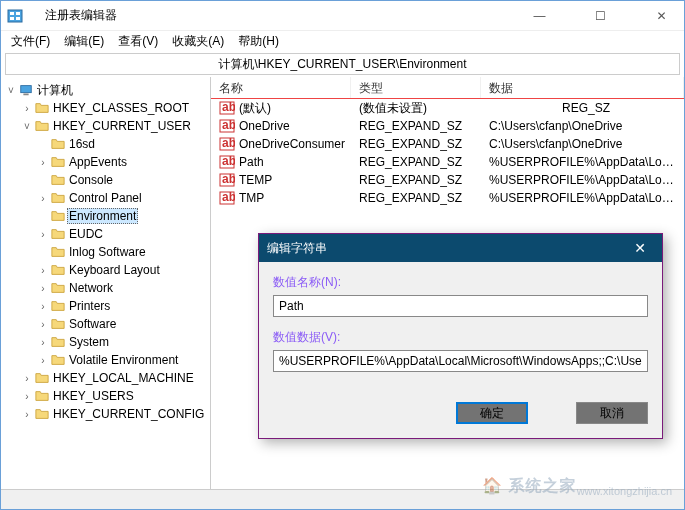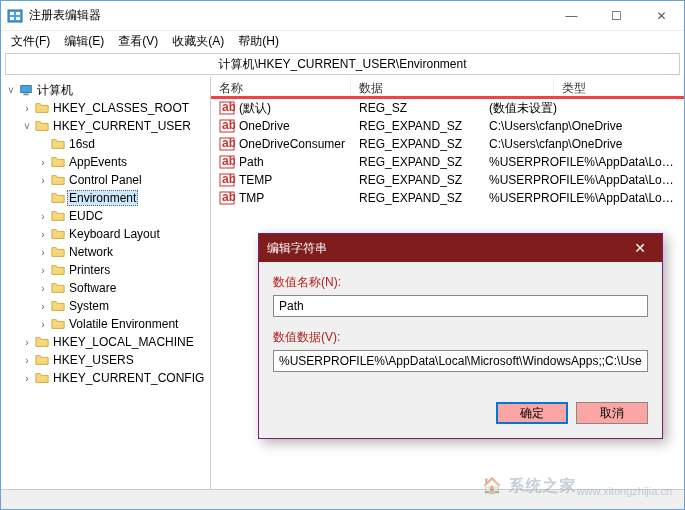--- a/index.html
+++ b/index.html
@@ -1,19 +1,19 @@
 <!DOCTYPE html>
 <html><head>
 <meta charset="utf-8">
 <style>
 * { box-sizing: border-box; margin: 0; padding: 0; font-family: "Microsoft YaHei", "Segoe UI", sans-serif; font-size: 12px; }
 body { background: #fff; width: 685px; height: 510px; overflow: hidden; position: relative; border: 1px solid #6aa0d8; }
 
 
-.titlebar { height: 30px; display: flex; align-items: center; background: #fff; border-bottom: 1px solid #eee; }
+.titlebar { height: 30px; display: flex; align-items: center; background: #fff; border-bottom: 1px solid #eee; gap: 16px; }
 .titlebar .app-icon { width: 16px; height: 16px; margin: 0 6px; display: inline-flex; }
 .titlebar .title { flex: 1; color: #000; }
 .titlebar .win-btn { width: 45px; height: 30px; text-align: center; line-height: 30px; color: #555; }
 
 
 .menubar { height: 20px; display: flex; align-items: flex-start; padding: 0 4px; gap: 2px; }
 .menubar .menu-item { padding: 2px 6px; color: #000; }
 
 
 .addressbar { height: 22px; border: 1px solid #ccc; margin: 2px 4px; padding: 2px 6px; display: flex; align-items: center; background: #fff; justify-content: center; }
@@ -28,41 +28,41 @@
 .tree > ul { padding-left: 2px; }
 .tree li { white-space: nowrap; }
 .tree-row { display: flex; align-items: center; height: 18px; gap: 2px; }
 .twisty { width: 12px; text-align: center; color: #666; font-size: 10px; }
 .node-icon { width: 14px; height: 14px; display: inline-block; }
 .folder-icon svg, .pc-icon svg { width: 14px; height: 14px; }
 .tree-row.selected .label { background: #cce8ff; border: 1px dotted #666; padding: 0 1px; }
 .label { padding: 0 2px; }
 
 
-.list-header { display: flex; height: 22px; border-bottom: 3px solid #ef4444; }
+.list-header { display: flex; height: 22px; border-bottom: 1px solid #ef4444; }
 .list-header .col { padding: 3px 8px; border-right: 1px solid #f0f0f0; color: #333; }
 .col-name { width: 140px; }
 .col-type { width: 130px; }
 .col-data { flex: 1; }
 .list-body { }
 .list-row { display: flex; height: 18px; align-items: center; }
 .list-row .cell { padding: 0 8px; overflow: hidden; white-space: nowrap; text-overflow: ellipsis; }
 .val-icon { width: 16px; height: 16px; margin-right: 4px; display: inline-flex; flex-shrink: 0; }
 .cell.col-name { display: flex; align-items: center; }
 
 
 .dialog { position: absolute; left: 257px; top: 232px; width: 405px; background: #f0f0f0; border: 1px solid #7a1a7a; box-shadow: 4px 4px 12px rgba(0,0,0,0.3); }
-.dialog-title { background: #7f1d1d; color: #fff; height: 28px; display: flex; align-items: center; padding: 0 8px; }
+.dialog-title { background: #0c4a6e; color: #fff; height: 28px; display: flex; align-items: center; padding: 0 8px; }
 .dialog-title .dt-text { flex: 1; }
 .dialog-title .dt-close { width: 28px; text-align: center; color: #fff; font-size: 14px; }
 .dialog-body { padding: 12px 14px; }
-.dialog-body .field-label { margin-bottom: 4px; color: #b91c1c; }
+.dialog-body .field-label { margin-bottom: 4px; color: #8b5cf6; }
 .dialog-body input[type=text] { width: 100%; border: 1px solid #888; padding: 3px 5px; background: #fff; margin-bottom: 12px; font-size: 12px; }
 .dialog-buttons { display: flex; justify-content: flex-end; gap: 8px; padding: 6px 14px 14px; }
-.dialog-buttons button { width: 72px; height: 22px; border: 1px solid #888; background: #fca5a5; }
+.dialog-buttons button { width: 72px; height: 22px; border: 1px solid #888; background: #737373; margin-left: 40px; }
 .dialog-buttons button.primary { border: 2px solid #0078d7; }
 
 
 .statusbar { position: absolute; bottom: 0; left: 0; right: 0; height: 20px; border-top: 1px solid #ccc; background: #f0f0f0; }
 
 
 .watermark { position: absolute; right: 12px; bottom: 12px; color: rgba(150,170,190,0.55); display: flex; flex-direction: row; align-items: flex-end; pointer-events: none; }
 .watermark .wm-top { font-size: 16px; font-weight: bold; letter-spacing: 1px; }
 .watermark .wm-bottom { font-size: 11px; }
 </style>
@@ -143,20 +143,29 @@
                     <div class="tree-row">
                       <span class="twisty">›</span>
                       <span class="node-icon folder-icon"><svg viewBox="0 0 16 16">
                           <path d="M1 3h5l1 2h8v8H1z" fill="#f6d87a" stroke="#caa23a"></path>
                         </svg></span>
                       <span class="label">AppEvents</span>
                     </div>
                   </li>
                   <li>
                     <div class="tree-row">
+                      <span class="twisty"></span>
+                      <span class="node-icon folder-icon"><svg viewBox="0 0 16 16">
+                          <path d="M1 3h5l1 2h8v8H1z" fill="#f6d87a" stroke="#caa23a"></path>
+                        </svg></span>
+                      <span class="label">Console</span>
+                    </div>
+                  </li>
+                  <li>
+                    <div class="tree-row">
                       <span class="twisty">›</span>
                       <span class="node-icon folder-icon"><svg viewBox="0 0 16 16">
                           <path d="M1 3h5l1 2h8v8H1z" fill="#f6d87a" stroke="#caa23a"></path>
                         </svg></span>
                       <span class="label">Control Panel</span>
                     </div>
                   </li>
                   <li>
                     <div class="tree-row selected">
                       <span class="twisty"></span>
@@ -166,20 +175,29 @@
                       <span class="label">Environment</span>
                     </div>
                   </li>
                   <li>
                     <div class="tree-row">
                       <span class="twisty">›</span>
                       <span class="node-icon folder-icon"><svg viewBox="0 0 16 16">
                           <path d="M1 3h5l1 2h8v8H1z" fill="#f6d87a" stroke="#caa23a"></path>
                         </svg></span>
                       <span class="label">EUDC</span>
+                    </div>
+                  </li>
+                  <li>
+                    <div class="tree-row">
+                      <span class="twisty"></span>
+                      <span class="node-icon folder-icon"><svg viewBox="0 0 16 16">
+                          <path d="M1 3h5l1 2h8v8H1z" fill="#f6d87a" stroke="#caa23a"></path>
+                        </svg></span>
+                      <span class="label">Inlog Software</span>
                     </div>
                   </li>
                   <li>
                     <div class="tree-row">
                       <span class="twisty">›</span>
                       <span class="node-icon folder-icon"><svg viewBox="0 0 16 16">
                           <path d="M1 3h5l1 2h8v8H1z" fill="#f6d87a" stroke="#caa23a"></path>
                         </svg></span>
                       <span class="label">Keyboard Layout</span>
                     </div>
@@ -260,36 +278,36 @@
               </li>
           </ul>
         </li>
       </ul>
     </div>
   </div>
 
   <div class="list-pane">
     <div class="list-header">
       <div class="col col-name">名称</div>
+      <div class="col col-type">类型</div>
       <div class="col col-data">数据</div>
-      <div class="col col-type">类型</div>
     </div>
     <div class="list-body" id="list-body">
         <div class="list-row">
           <div class="cell col-name">
             <span class="val-icon">
               <svg viewBox="0 0 16 16">
                 <rect x="1" y="2" width="14" height="12" fill="#fff" stroke="#c33"></rect>
                 <text x="3" y="11" font-size="8" fill="#c33" font-weight="bold">ab</text>
               </svg>
             </span>
             <span>(默认)</span>
           </div>
+          <div class="cell col-data">(数值未设置)</div>
           <div class="cell col-type">REG_SZ</div>
-          <div class="cell col-data">(数值未设置)</div>
         </div>
         <div class="list-row">
           <div class="cell col-name">
             <span class="val-icon">
               <svg viewBox="0 0 16 16">
                 <rect x="1" y="2" width="14" height="12" fill="#fff" stroke="#c33"></rect>
                 <text x="3" y="11" font-size="8" fill="#c33" font-weight="bold">ab</text>
               </svg>
             </span>
             <span>OneDrive</span>

